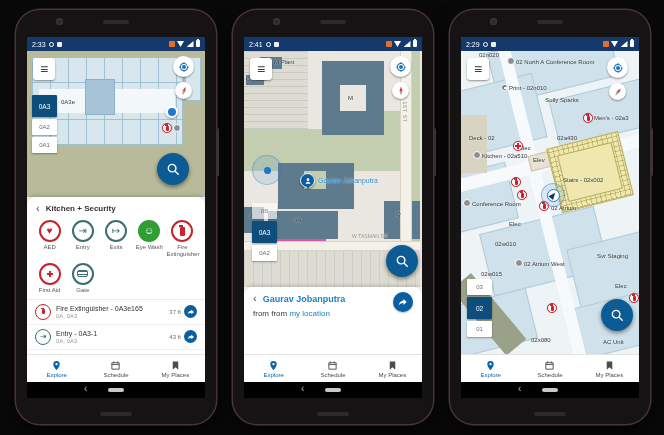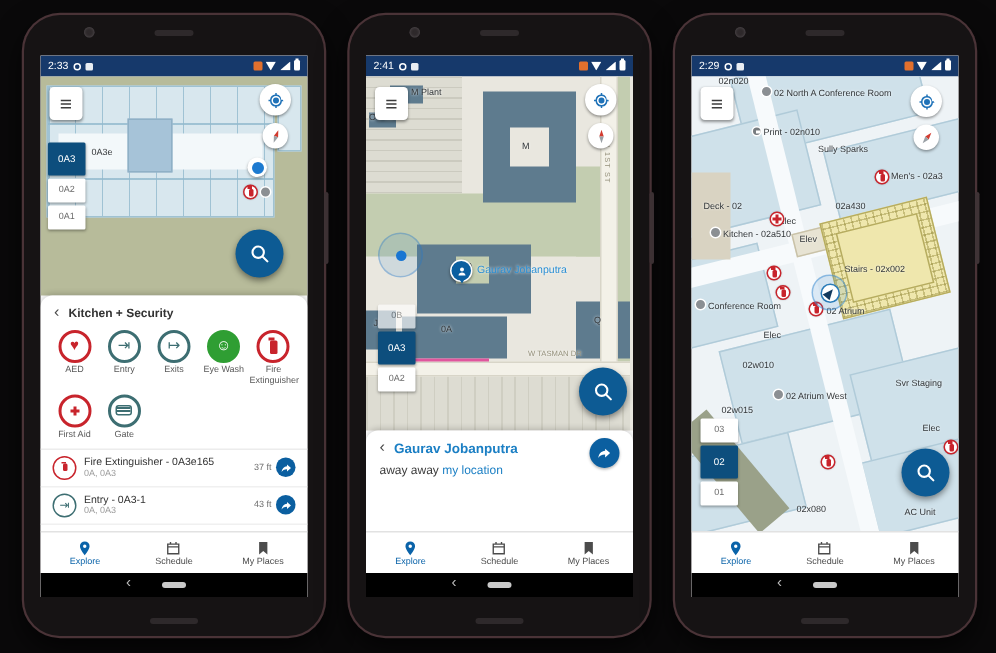--- a/index.html
+++ b/index.html
@@ -382,21 +382,21 @@
       <div class="sh-head">
         <span class="backch">‹</span>
         <span class="sh-title blue">Gaurav Jobanputra</span>
       </div>
       <div class="dirfab">
         <svg width="10" height="10" viewBox="0 0 24 24">
             <path fill="#fff" d="M13 5l8 7-8 7v-4.5C7 14.5 4 17 2 20c1-7 5-11 11-11.5z"></path>
           </svg>
       </div>
       <div class="awayline">
-        <span>away away </span><span class="loclink">my location</span>
+        <span>from from </span><span class="loclink">my location</span>
       </div>
     </div>
 
     <div class="navbar">
       <div class="navitem active">
         <svg width="11" height="11" viewBox="0 0 24 24">
             <path fill="#0a63a9" d="M12 2a7 7 0 00-7 7c0 5 7 13 7 13s7-8 7-13a7 7 0 00-7-7zm0 9.5a2.5 2.5 0 110-5 2.5 2.5 0 010 5z"></path>
           </svg>
         <span class="navlbl">Explore</span>
       </div>

